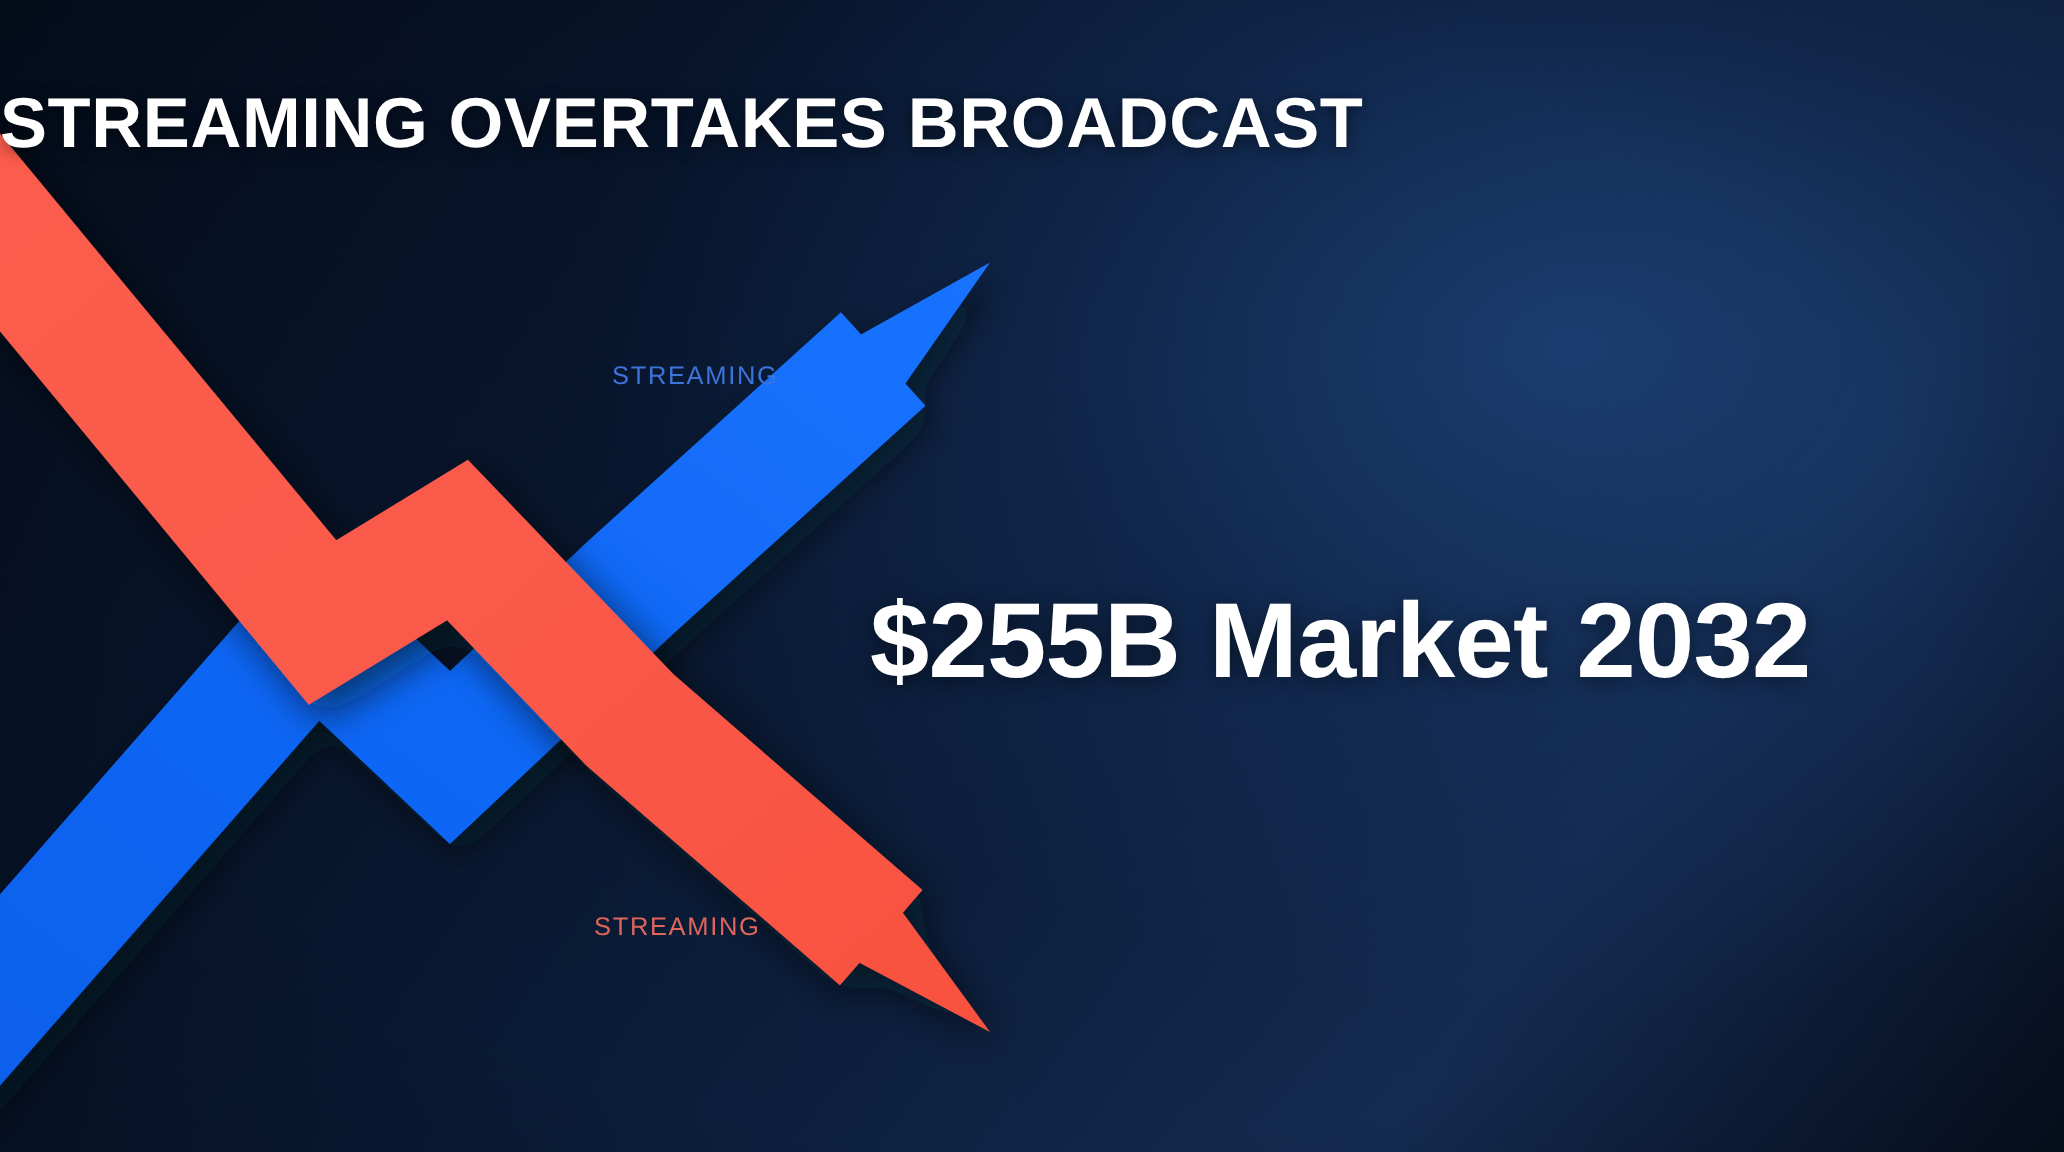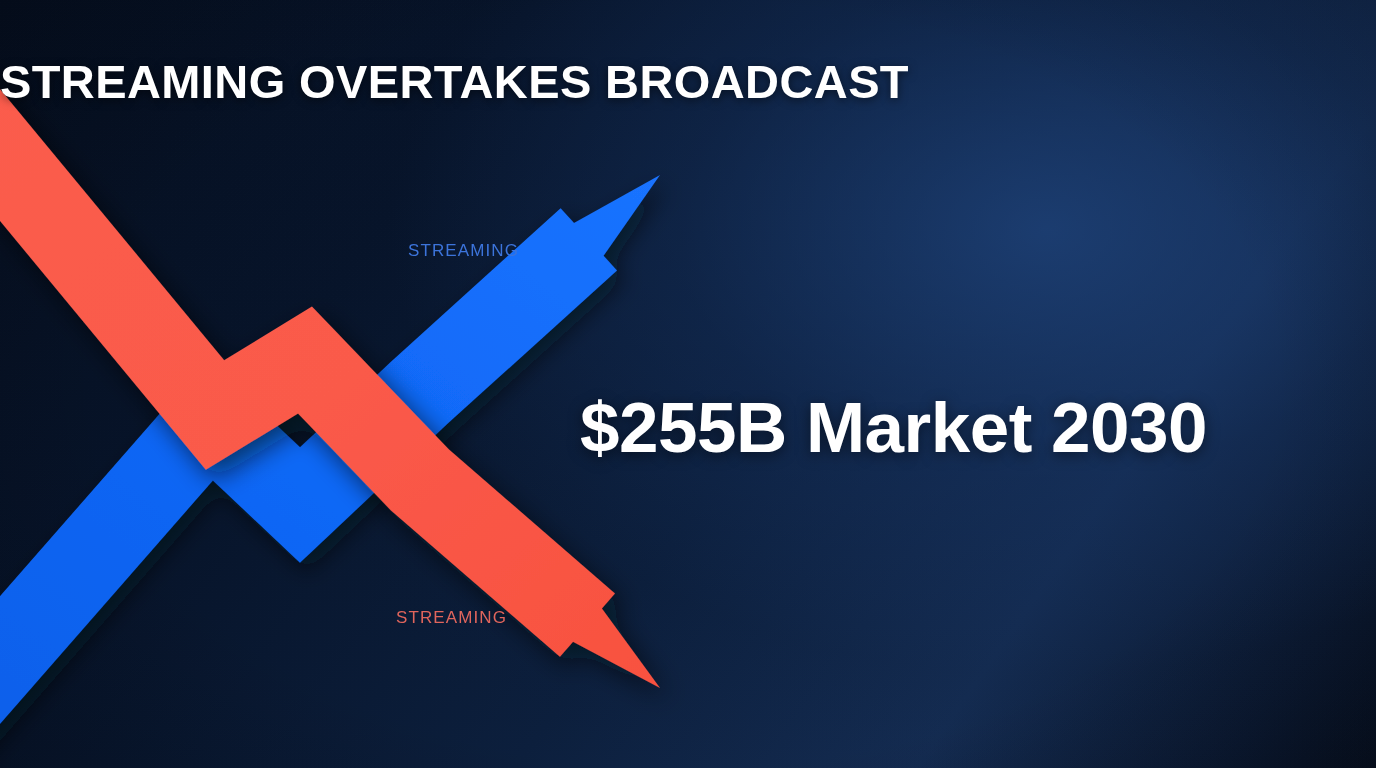--- a/index.html
+++ b/index.html
@@ -124,19 +124,19 @@
       <path fill="url(#blueGrad)" d="M -27.657193530477752,755.3890960540969 L 212.87943807369243,480.4900885064737 L 299.9575614992321,562.7305384083722 L 448.4836333632167,422.8684874031201 L 616.9596429808403,270.5380953738522 L 603.5462328513593,255.70298739654595 L 660,175 L 574.0367305665009,223.0657498464722 L 560.6233204370199,208.23064186916596 L 391.5163666367833,361.1315125968799 L 300.0424385007679,447.2694615916277 L 207.12056192630757,359.5099114935263 L -90.87363588585549,700.0747089931413 Z"></path>
     </g>
 
     <g filter="url(#dropSoft2)">
       <path fill="url(#redGrad)" d="M -89.72089381862267,112.4070286034487 L 205.8345031815972,469.8228575339471 L 298.0615881378731,413.46186117177854 L 391.0226579745318,510.46471665350936 L 559.9467654386281,656.8656097890596 L 573.0453762069849,641.7518281332632 L 660,688 L 601.8623198973701,608.5015084905112 L 614.9609306657269,593.3877268347148 L 448.9773420254682,449.53528334649064 L 311.9384118621269,306.53813882822146 L 224.1654968184028,360.1771424660529 L -24.986690944532178,58.876822380643105 Z"></path>
     </g>
   </svg>
 
   <div class="title">STREAMING OVERTAKES BROADCAST</div>
 
-  <div class="headline">$255B Market 2030</div>
+  <div class="headline">$255B Market 2032</div>
 
   <div class="series-label label-streaming">STREAMING</div>
 
   <div class="series-label label-broadcast">STREAMING</div>
 
 </div>
 
 </body></html>

